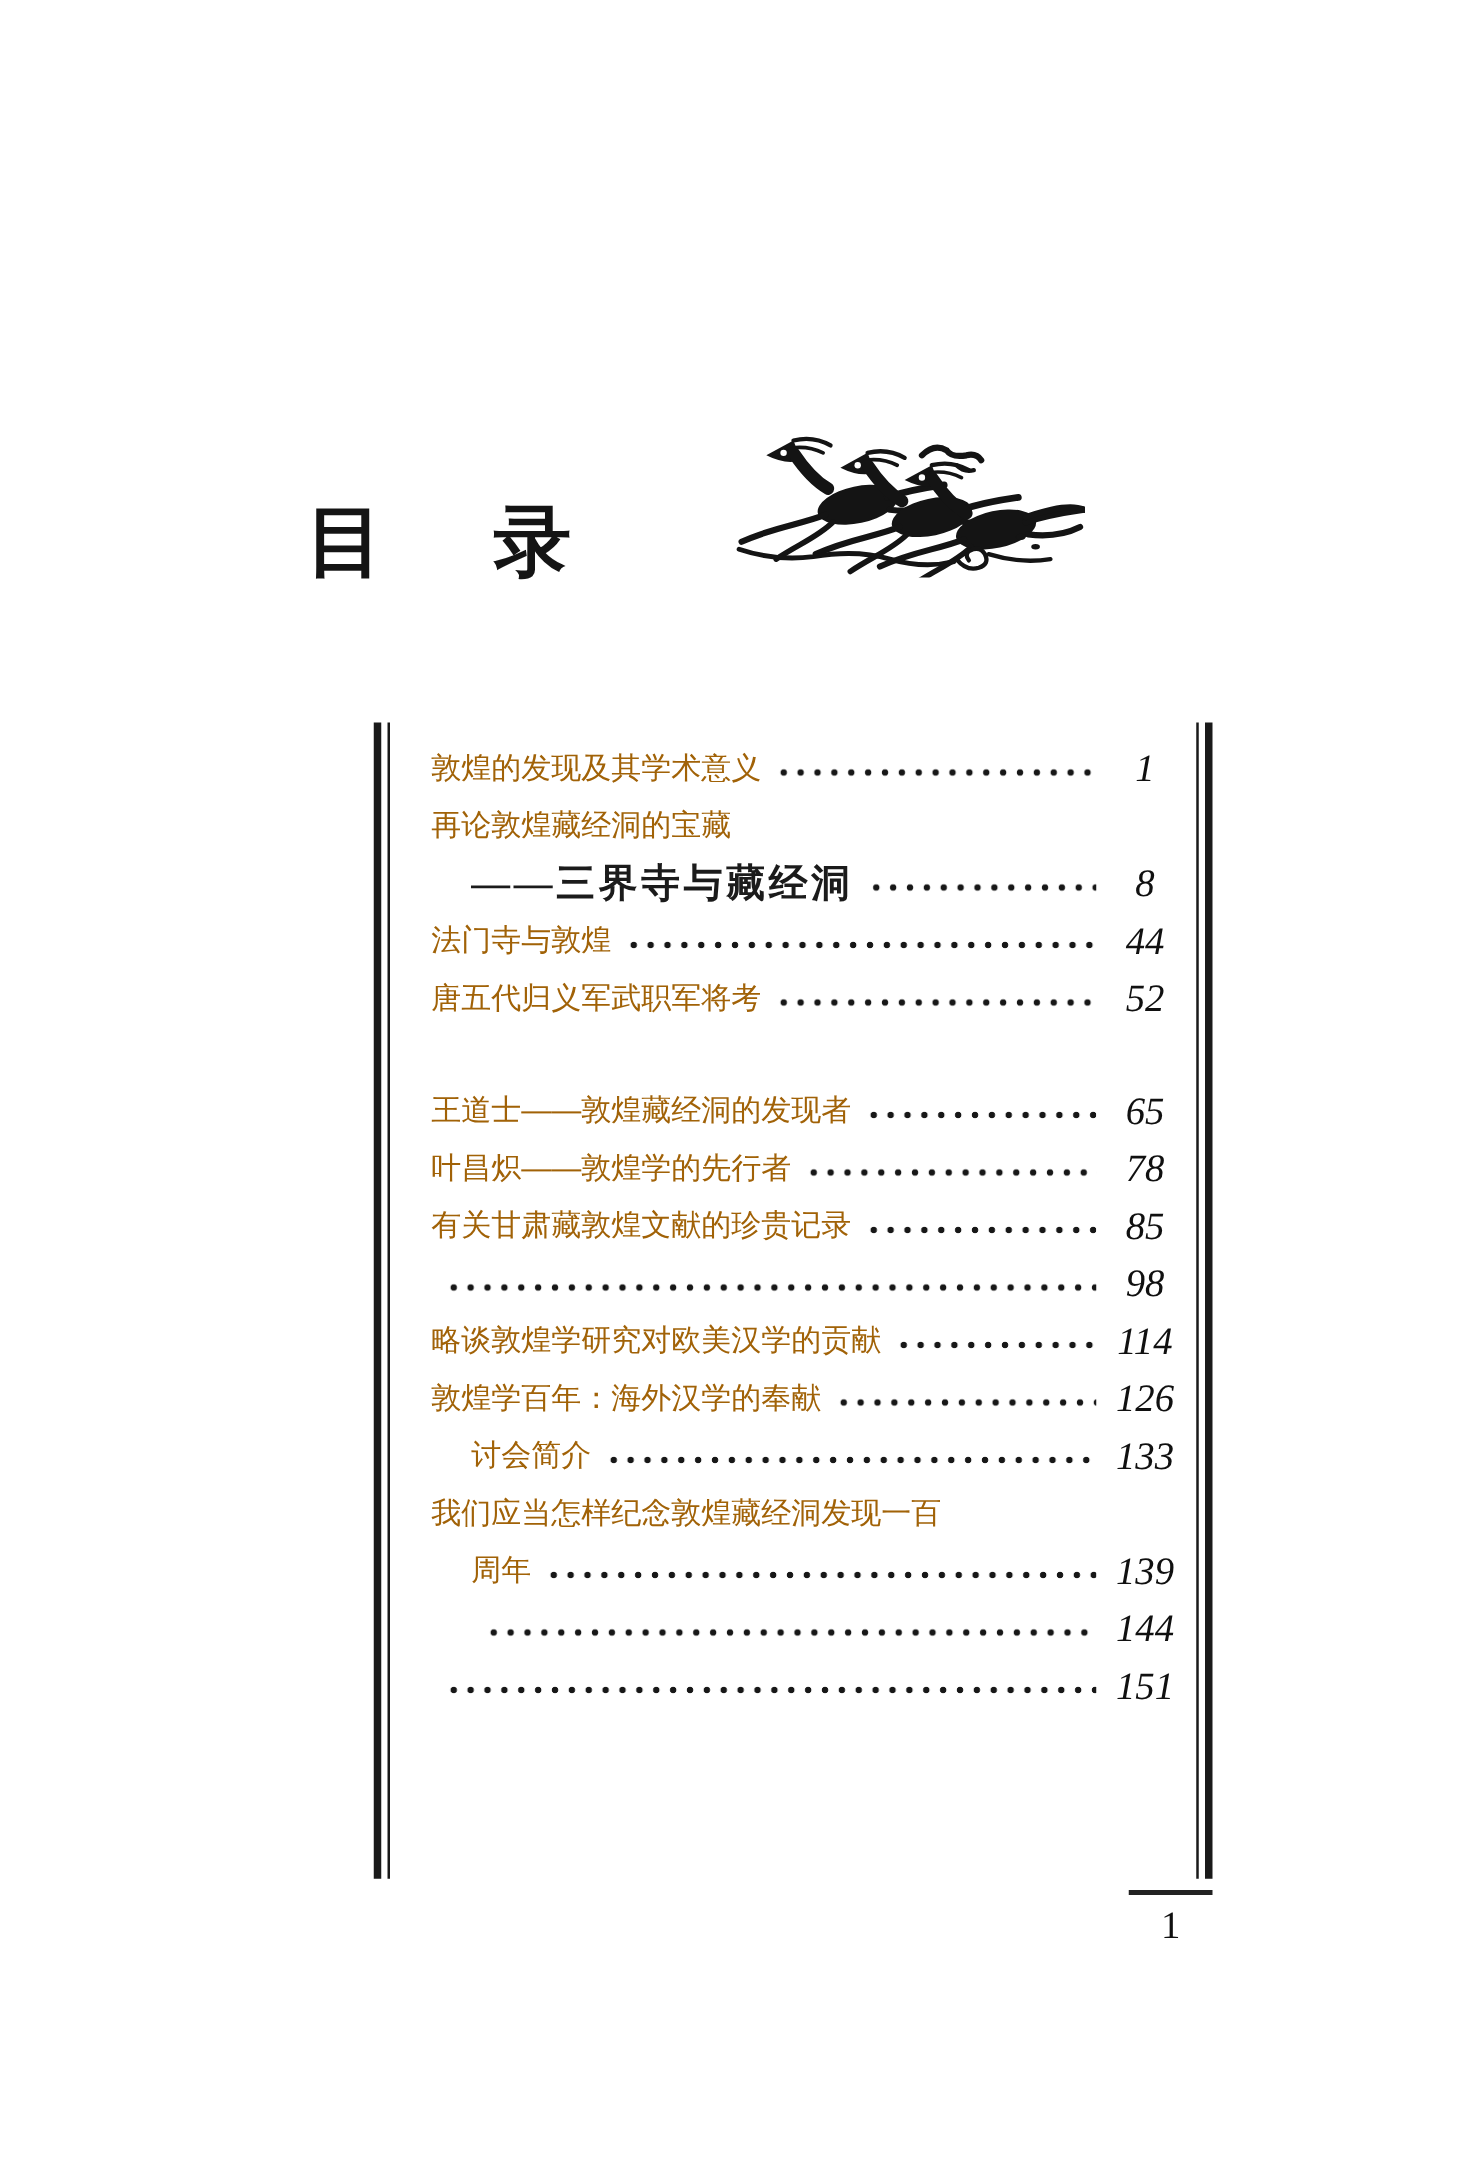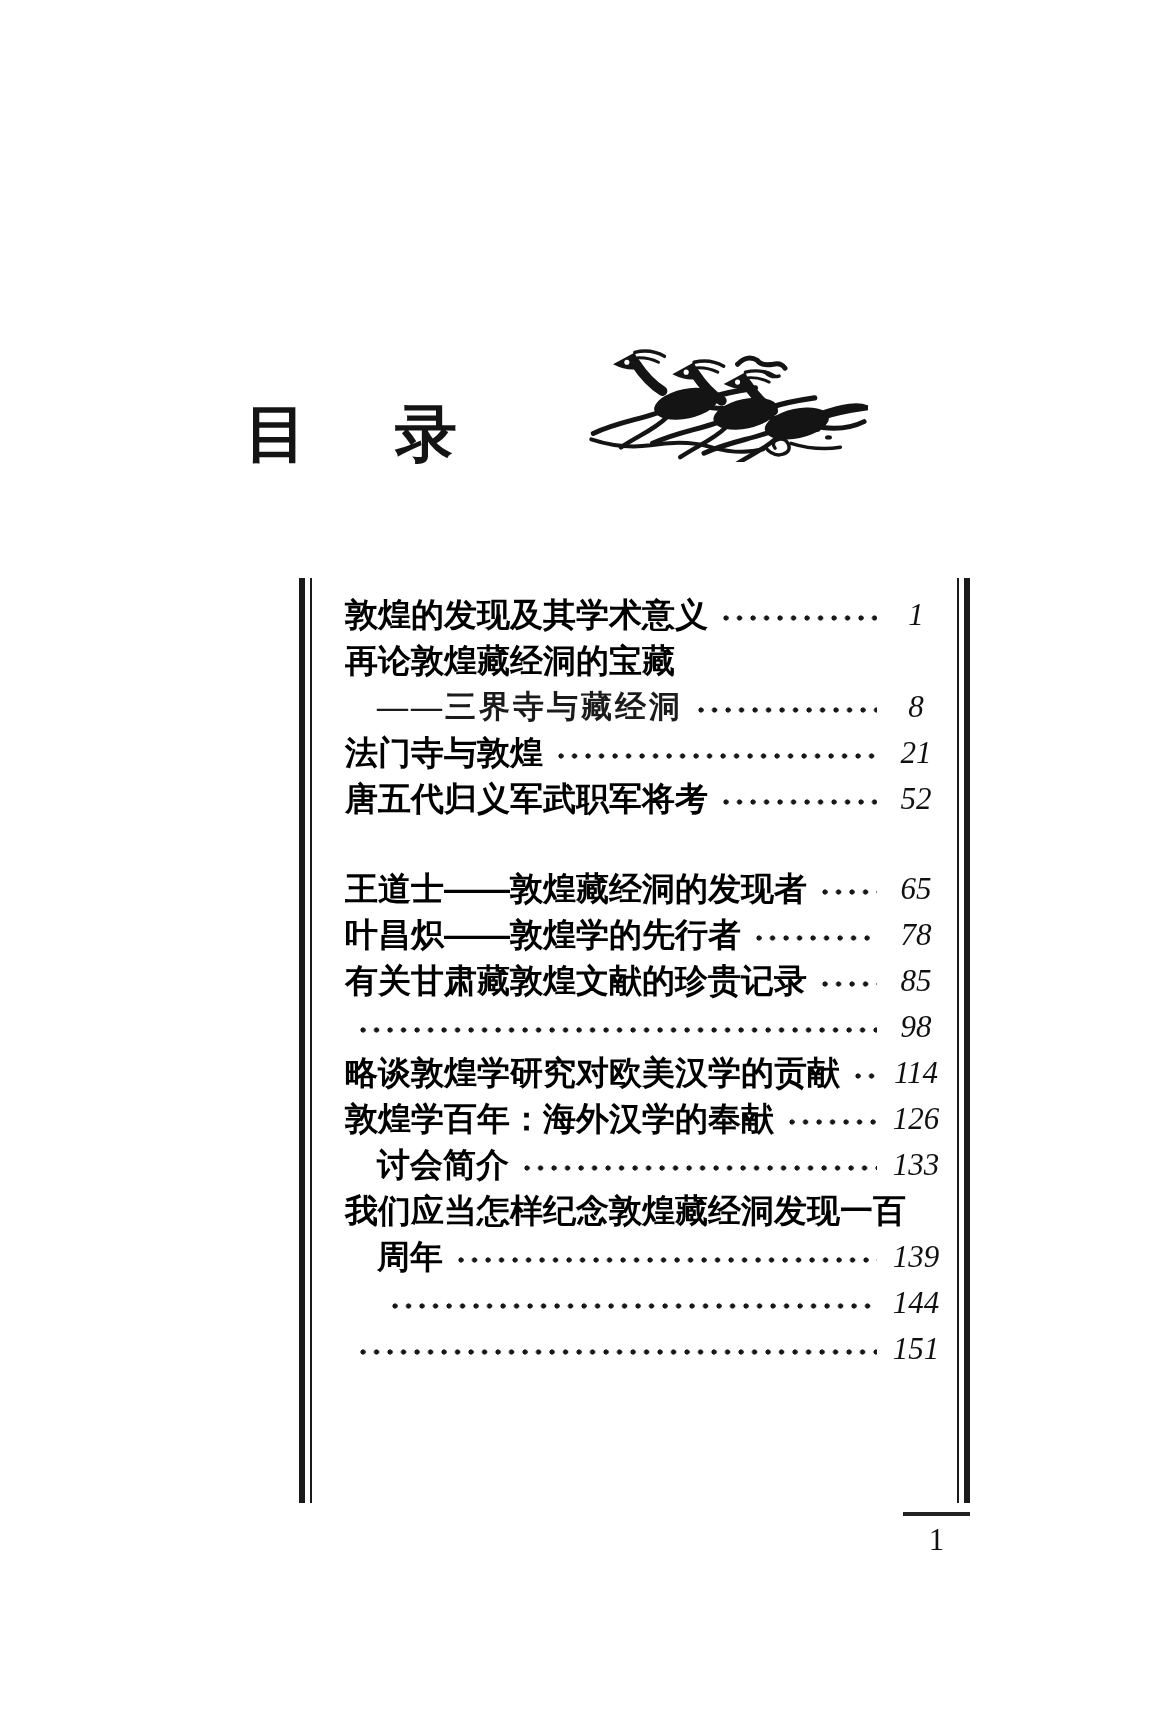--- a/index.html
+++ b/index.html
@@ -34,22 +34,22 @@
   .toc{
     position:absolute;left:345px;top:592px;width:600px;
     display:flex;flex-direction:column;
   }
   .toc-row{
     display:flex;align-items:center;
     height:46px;
   }
   .toc-gap{height:44px;}
   .toc-title{
-    font-size:33px;font-weight:bold;line-height:46px;
-    white-space:pre;color:#000000;
+    font-size:24px;font-weight:normal;line-height:46px;
+    white-space:pre;color:#a16207;
   }
   .toc-row.indent .toc-title{padding-left:32px;}
   .toc-row.kai .toc-title{
     font-family:"Liberation Serif",serif;
     font-weight:bold;font-size:31px;letter-spacing:3px;color:#1b1b1b;
   }
   .toc-leader{
     flex:1 1 12px;height:8px;align-self:center;
     margin:6px 10px 0 14px;
     background-image:radial-gradient(circle at 4px 4px,#171717 2.3px,transparent 2.9px);
@@ -137,21 +137,21 @@
 
     <div class="toc-row indent kai">
       <span class="toc-title">——三界寺与藏经洞</span>
       <span class="toc-leader"></span>
       <span class="toc-page">8</span>
     </div>
 
     <div class="toc-row">
       <span class="toc-title">法门寺与敦煌</span>
       <span class="toc-leader"></span>
-      <span class="toc-page">21</span>
+      <span class="toc-page">44</span>
     </div>
 
     <div class="toc-row">
       <span class="toc-title">唐五代归义军武职军将考</span>
       <span class="toc-leader"></span>
       <span class="toc-page">52</span>
     </div>
   <div class="toc-gap"></div>
     <div class="toc-row">
       <span class="toc-title">王道士——敦煌藏经洞的发现者</span>

